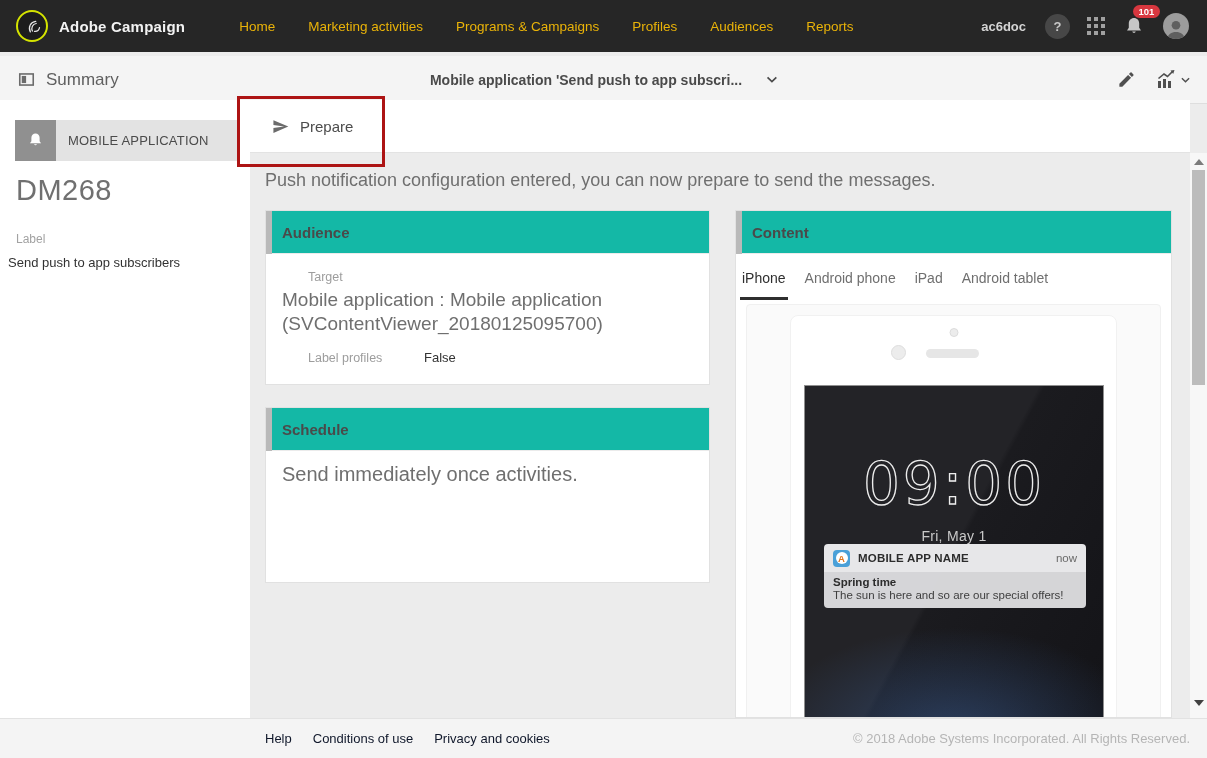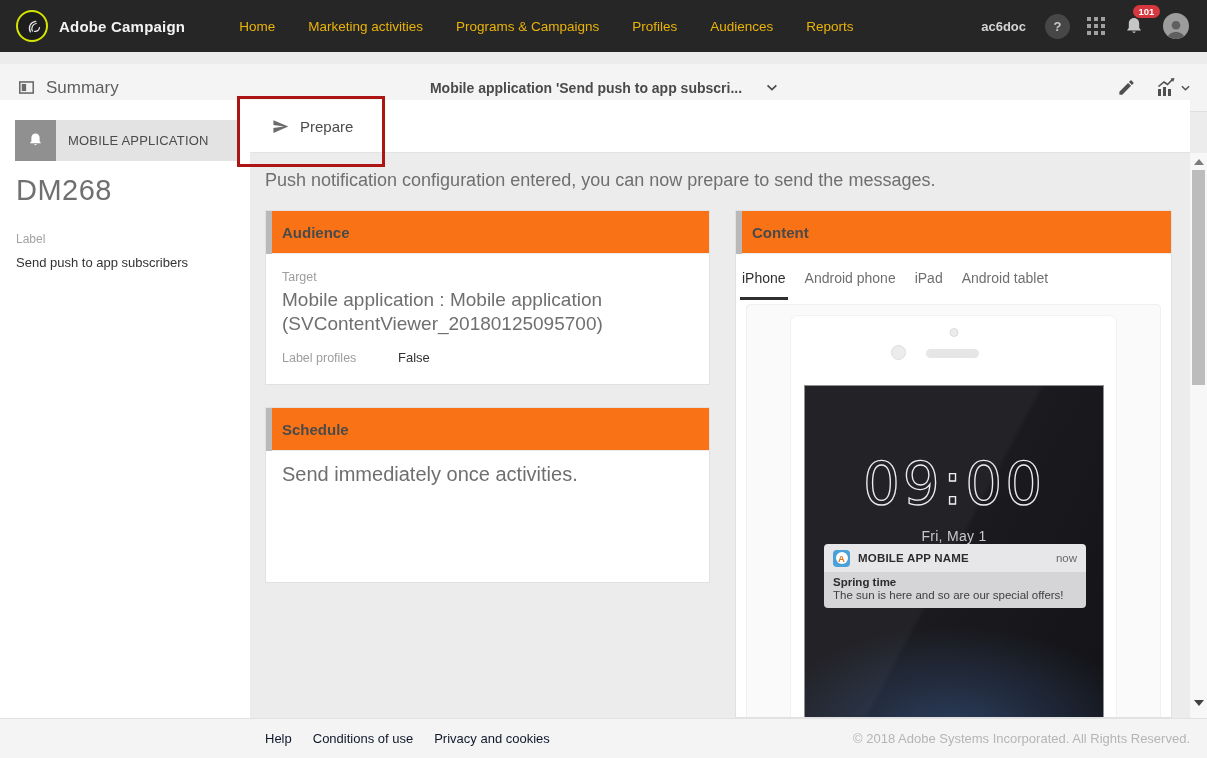--- a/index.html
+++ b/index.html
@@ -21,58 +21,58 @@
                  font-size:13px; font-weight:bold; display:flex; align-items:center; justify-content:center; }
   .grid-icon { display:grid; grid-template-columns:repeat(3,4px); grid-template-rows:repeat(3,4px); gap:3px; }
   .grid-icon span { background:#a0a0a0; }
   .bell-wrap { position:relative; width:24px; height:24px; }
   .badge { position:absolute; top:-9px; left:11px; background:#d7373f; color:#fff; font-size:9.5px;
            font-weight:bold; padding:1.5px 5.5px; border-radius:8px; line-height:1.1; }
   .avatar { width:26px; height:26px; border-radius:50%; background:#9c9c9c; overflow:hidden; position:relative; }
   .avatar svg { position:absolute; left:0; top:3px; }
 
   
-  .summarybar { position:absolute; left:0; top:64px; width:100%; height:48px; background:#f4f4f4;
+  .summarybar { position:absolute; left:0; top:56px; width:100%; height:48px; background:#f4f4f4;
                 border-bottom:1px solid #dedede; display:flex; align-items:center; padding:12px 17px; }
   .summary-left { display:flex; align-items:center; gap:10px; }
   .summary-title { font-size:17px; color:#5f5f5f; }
   .context-title { position:absolute; left:50%; transform:translateX(-50%); display:flex; align-items:center;
                    gap:24px; font-size:14px; font-weight:bold; color:#4a4a4a; cursor:pointer; white-space:nowrap; }
   .bar-actions { margin-left:auto; display:flex; align-items:center; gap:18px; }
   .bar-actions .action { display:flex; align-items:center; gap:3px; cursor:pointer; }
 
   
   .sidebar { position:absolute; left:0; top:100px; width:250px; height:618px; background:#ffffff; }
   .sidebar-header { margin:20px 13px 0 15px; height:41px; background:#e3e3e3; display:flex; align-items:center; }
   .sidebar-header-icon { width:41px; height:41px; background:#909090; display:flex; align-items:center;
                          justify-content:center; flex:0 0 auto; }
   .sidebar-header-label { margin-left:12px; font-size:13px; color:#4b4b4b; letter-spacing:.2px; }
   .sidebar-name { margin:13px 0 12px 16px; font-size:29px; color:#707070; font-weight:normal; letter-spacing:.5px; }
   .sidebar-caption { margin:25px 0 0 16px; font-size:12px; color:#a2a2a2; }
-  .sidebar-value { margin:9px 0 0 16px; font-size:13px; color:#323232; }
+  .sidebar-value { margin:9px 0 0 8px; font-size:13px; color:#323232; }
 
   
   .mainwrap { position:absolute; left:250px; top:100px; width:940px; height:618px; background:#ececec; }
   .toolbar { height:53px; background:#ffffff; border-bottom:1px solid #e3e3e3; display:flex;
              align-items:center; padding-left:22px; }
   .prepare-btn { display:flex; align-items:center; gap:11px; cursor:pointer; }
   .prepare-label { font-size:15px; color:#4c4c4c; }
   .content-area { position:absolute; left:0; top:53px; right:0; bottom:0; overflow:hidden; }
   .status-message { position:absolute; left:15px; top:17px; font-size:18px; color:#6f6f6f; }
 
   .card { position:absolute; background:#fff; border:1px solid #e1e1e1; overflow:hidden; }
   .card-audience { left:15px; top:57px; width:445px; height:175px; }
   .card-schedule { left:15px; top:254px; width:445px; height:176px; }
   .card-content  { left:485px; top:57px; width:437px; height:508px; }
-  .card-header { position:relative; height:43px; background:#f97316; border-bottom:1px solid #ebebeb;
+  .card-header { position:relative; height:43px; background:#14b8a6; border-bottom:1px solid #ebebeb;
                  display:flex; align-items:center; padding-left:16px; }
   .card-accent { position:absolute; left:0; top:0; width:6px; height:43px; background:#b9b9b9; }
   .card-title { font-size:15px; font-weight:bold; color:#4a4a4a; }
   .card-body { padding:12px 16px; }
-  .field-label { font-size:12.5px; color:#9d9d9d; }
+  .field-label { font-size:12.5px; color:#9d9d9d;margin-left:26px; }
   .target-label { margin-top:4px; }
   .target-value { margin-top:4px; font-size:19px; color:#6f6f6f; line-height:1.25; }
   .field-row { display:flex; margin-top:14px; align-items:baseline; }
   .field-row .field-label { flex:0 0 116px; }
   .field-value { font-size:13px; color:#333333; }
   .schedule-text { font-size:20px; color:#6f6f6f; }
 
   
   .tabs { display:flex; gap:15px; padding-left:4px; }
   .tab { font-size:14px; color:#6f6f6f; padding:16px 2px 11px; cursor:pointer; border-bottom:3px solid transparent; }

